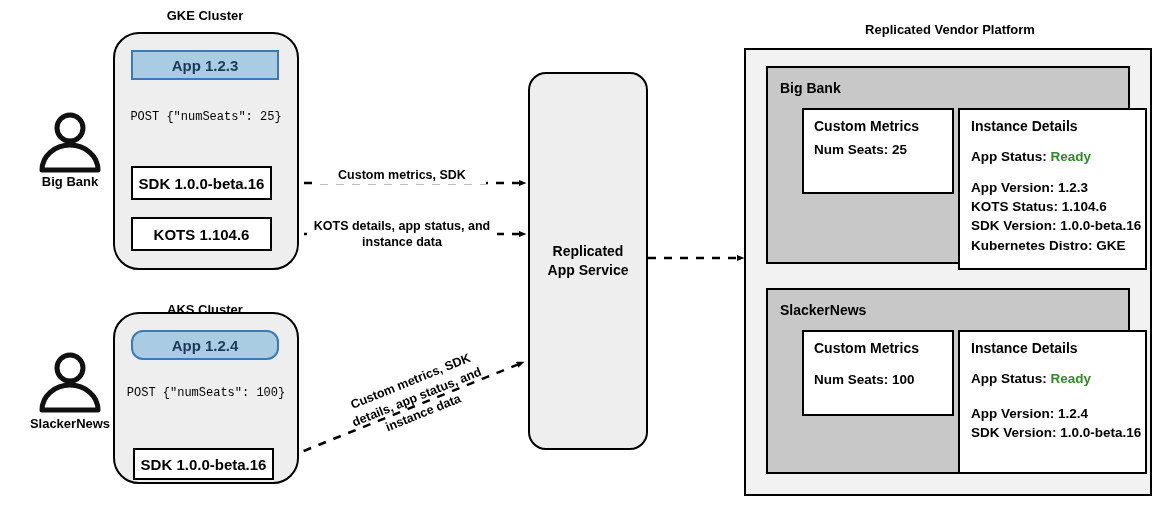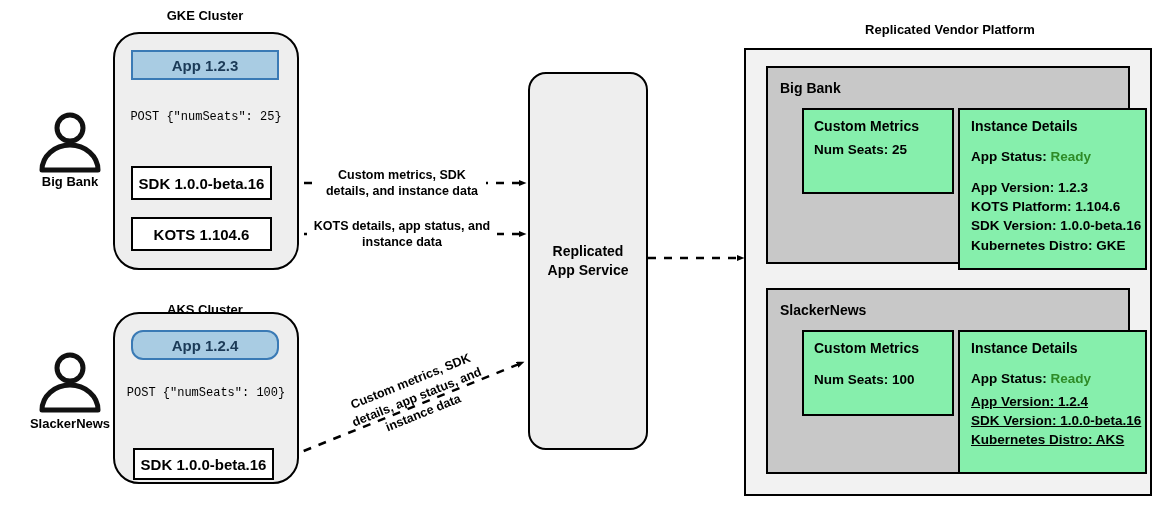--- a/index.html
+++ b/index.html
@@ -22,21 +22,21 @@
 
   
   .svc{background:#eeeeee;border:2.5px solid #000;border-radius:18px;
        display:flex;align-items:center;justify-content:center;
        font-weight:bold;font-size:14px;text-align:center;line-height:1.35;}
 
   
   .platform{background:#f2f2f2;border:2.5px solid #000;}
   .tenant{background:#c8c8c8;border:2.5px solid #000;}
   .tname{font-weight:bold;font-size:14px;}
-  .card{background:#86efac;border:2.5px solid #000;}
+  .card{background:#ffffff;border:2.5px solid #000;}
   .card h4{margin:0;font-size:14px;font-weight:bold;}
   .kv{font-size:13.5px;font-weight:bold;line-height:1.42;white-space:nowrap;}
   .ready{color:#2e8b27;}
 
   
   .elabel{font-weight:bold;font-size:12.5px;text-align:center;line-height:1.3;
           background:#ffffff;}
   .rot{position:absolute;font-weight:bold;font-size:12.5px;text-align:center;
        line-height:1.35;transform-origin:50% 50%;}
   svg{position:absolute;left:0;top:0;overflow:visible;}
@@ -92,21 +92,20 @@
 
   <div class="abs ttl" style="left:115px;top:302px;width:180px;">AKS Cluster</div>
   <div class="abs cluster" style="left:113px;top:312px;width:186px;height:172px;"></div>
 
   <div class="abs appbox" style="left:131px;top:330px;width:148px;height:30px;border-radius:12px;">App 1.2.4</div>
   <div class="abs postlbl" style="left:105px;top:386px;width:202px;">POST {"numSeats": 100}</div>
   <div class="abs wbox" style="left:133px;top:448px;width:141px;height:32px;">SDK 1.0.0-beta.16</div>
 
   <div class="abs elabel" style="left:318px;top:166px;width:168px;padding:1px 3px;">
     <div>Custom metrics, SDK</div>
-    <div>details, and instance data</div>
   </div>
   <div class="abs elabel" style="left:307px;top:217px;width:190px;padding:1px 3px;">
     <div>KOTS details, app status, and</div>
     <div>instance data</div>
   </div>
 
   <div class="rot" style="left:322px;top:372px;width:190px;transform:rotate(-22deg);">
     <div>Custom metrics, SDK</div>
     <div>details, app status, and</div>
     <div>instance data</div>
@@ -131,42 +130,41 @@
     </div>
 
     <div class="card" style="position:absolute;left:190px;top:40px;width:163px;height:142px;padding:8px 11px;">
       <h4>Instance Details</h4>
       <div class="kv" style="margin-top:13px;">
         <span>App Status:</span>
         <span class="ready">Ready</span>
       </div>
       <div class="kv" style="margin-top:12px;">
         <div>App Version: 1.2.3</div>
-        <div>KOTS Platform: 1.104.6</div>
+        <div>KOTS Status: 1.104.6</div>
         <div>SDK Version: 1.0.0-beta.16</div>
         <div>Kubernetes Distro: GKE</div>
       </div>
     </div>
   </div>
 
   <div class="abs tenant" style="left:766px;top:288px;width:364px;height:186px;">
     <div class="tname" style="position:absolute;left:12px;top:12px;">SlackerNews</div>
 
     <div class="card" style="position:absolute;left:34px;top:40px;width:128px;height:66px;padding:8px 10px;">
       <h4>Custom Metrics</h4>
       <div class="kv" style="margin-top:14px;">Num Seats: 100</div>
     </div>
 
     <div class="card" style="position:absolute;left:190px;top:40px;width:163px;height:124px;padding:8px 11px;">
       <h4>Instance Details</h4>
       <div class="kv" style="margin-top:13px;">
         <span>App Status:</span>
         <span class="ready">Ready</span>
       </div>
-      <div class="kv" style="margin-top:4px;text-decoration:underline;">
+      <div class="kv" style="margin-top:16px;">
         <div>App Version: 1.2.4</div>
         <div>SDK Version: 1.0.0-beta.16</div>
-        <div>Kubernetes Distro: AKS</div>
       </div>
     </div>
   </div>
 
 </div>
 
 </body></html>

